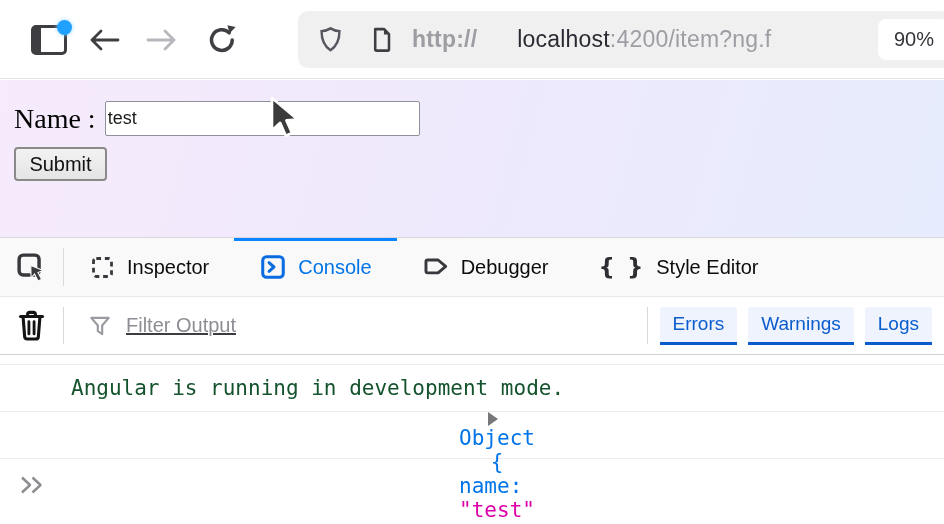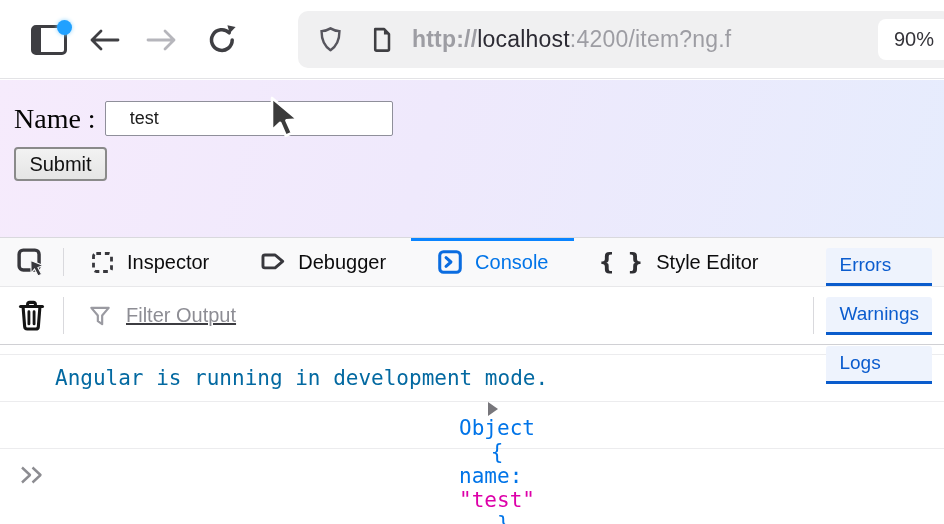--- a/index.html
+++ b/index.html
@@ -22,49 +22,49 @@
   .back-btn { left:78px; width:52px; }
   .fwd-btn { left:136px; width:52px; }
   .reload-btn { left:196px; width:52px; }
 
   .urlbar { position:absolute; left:298px; right:-8px; top:11px; height:57px;
     background:#f0f0f1; border-radius:10px; display:flex; align-items:center;
     padding-left:18px; cursor:text; }
   .url-text { margin-left:16px; font-size:23px; white-space:nowrap;
     overflow:hidden; flex:1; position:relative; letter-spacing:.2px; }
   .url-scheme { color:#9d9da3;font-weight:bold; }
-  .url-host { color:#2b2a33; }
+  .url-host { color:#2b2a33;margin-left:40px; }
   .url-rest { color:#9d9da3; }
   .url-fade { position:absolute; top:0; bottom:0; right:92px; width:55px;
     background:linear-gradient(to right, rgba(240,240,241,0), #f0f0f1); }
   .zoom-badge { position:absolute; right:2px; top:8px; height:41px;
     background:#ffffff; border-radius:8px; padding:0 16px; display:flex;
     align-items:center; font-size:20px; color:#35343a; cursor:pointer; }
 
   
   .page { position:absolute; top:80px; left:0; right:0; height:157px;
     background:linear-gradient(105deg,#f6ebfc 0%, #efe9fc 45%, #e6ecfd 100%);
     padding:20px 0 0 14px; }
   .form-row { display:flex; align-items:center; height:37px; }
   .name-label { font-family:Liberation Serif, serif; font-size:28px;
     color:#050505; margin-right:9px; }
-  .name-input { width:288px; height:35px; border:1px solid #8f8f9a;
+  .name-input { width:315px; height:35px; border:1px solid #8f8f9a;
     border-radius:2px; background:#fff; font-family:"Liberation Sans",sans-serif;
-    font-size:18px; color:#1b1b1b; padding:0 24px; outline:none; }
+    font-size:18px; color:#1b1b1b; padding:0 2px; outline:none; }
   .submit-btn { margin-top:10px; width:93px; height:34px;
     background:linear-gradient(#f2f2f2,#e5e5e5); border:2px solid #8a8a8a;
     border-radius:4px; font-family:"Liberation Sans",sans-serif; font-size:20px;
     color:#111; cursor:pointer; display:flex; align-items:center;
     justify-content:center; }
   .mouse-cursor { position:absolute; left:268px; top:16px; }
 
   
   .devtools { position:absolute; top:237px; left:0; right:0; bottom:0;
     background:#fff; border-top:1px solid #d9d9dd; }
-  .tabbar { height:49px; background:#f9f9fa; border-bottom:1px solid #e8e8ea;
+  .tabbar { height:59px; background:#f9f9fa; border-bottom:1px solid #e8e8ea;
     display:flex; align-items:stretch; }
   .pick-btn { width:63px; display:flex; align-items:center;
     justify-content:center; cursor:pointer; }
   .vdiv { width:1px; background:#d9d9dd; margin:10px 0; }
   .tab { display:flex; align-items:center; gap:11px; padding:0 25px;
     position:relative; cursor:pointer; font-size:20px; color:#0c0c0d;
     white-space:nowrap; }
   .tab.active { color:#0074e8; }
   .tab.active::before { content:''; position:absolute; top:0; left:0; right:0;
     height:3px; background:#0a84ff; }
@@ -74,30 +74,30 @@
   .filterbar { height:58px; display:flex; align-items:center;
     border-bottom:1px solid #d0d0d4; background:#fff; }
   .trash-btn { width:63px; display:flex; align-items:center; height:100%;
     justify-content:center; cursor:pointer; }
   .fdiv { width:1px; align-self:stretch; margin:10px 0; background:#d9d9dd; }
   .funnel { margin-left:23px; display:flex; align-items:center; }
   .filter-input { flex:1; border:none; outline:none; background:transparent;
     margin-left:13px; font-size:20px; color:#3c3c41;
     font-family:"Liberation Sans",sans-serif;text-decoration:underline; }
   .filter-input::placeholder { color:#8d8d94; opacity:1; }
-  .fbtn-group { display:flex; gap:11px; margin:0 12px 0 12px;flex-direction:column; }
+  .fbtn-group { display:flex; gap:11px; margin:0 12px 0 12px; }
   .fbtn { background:#eef3fd; color:#0b5cce; font-size:19px;
     padding:6px 13px 7px; border-bottom:3px solid #0a5ccc;
     border-radius:3px 3px 0 0; cursor:pointer; }
 
   .console-area { background:#fff; padding-top:9px; }
   .console-row { height:47px; display:flex; align-items:center;
     border-top:1px solid #ececee;
     font-family:"DejaVu Sans Mono", monospace; font-size:21px; }
-  .row-log { padding-left:55px; color:#0369a1;text-align:center; }
+  .row-log { padding-left:71px; color:#14532d;text-align:center; }
   .row-object { padding-left:50px; white-space:pre; color:#0074e8;flex-direction:column; }
   .disclosure { width:0; height:0; border-left:10px solid #77767b;
     border-top:7px solid transparent; border-bottom:7px solid transparent;
     margin-right:9px; cursor:pointer; }
   .obj-string { color:#dd00a9; }
   .prompt-row { height:52px; border-top:1px solid #ececee; display:flex;
     align-items:center; padding-left:17px; cursor:text; }
 </style>
 </head>
 <body>
@@ -167,33 +167,33 @@
       </div>
       <div class="vdiv"></div>
 
       <div class="tab">
         <svg width="27" height="27" viewBox="0 0 24 24" fill="none">
           <rect x="4" y="4" width="16" height="16" rx="2.5" stroke="#38383d" stroke-width="2.5" stroke-dasharray="4.2 3.4"></rect>
         </svg>
         <span>Inspector</span>
       </div>
 
-      <div class="tab">
-        <svg width="28" height="28" viewBox="0 0 24 24" fill="none">
-          <path d="M5 6 H13.8 L20.3 11.5 L13.8 17 H5 A1.6 1.6 0 0 1 3.4 15.4 V7.6 A1.6 1.6 0 0 1 5 6 Z" stroke="#38383d" stroke-width="2.5" stroke-linejoin="round"></path>
-        </svg>
-        <span>Debugger</span>
-      </div>
-
       <div class="tab active">
         <svg width="28" height="28" viewBox="0 0 24 24" fill="none">
           <rect x="3.2" y="3.2" width="17.6" height="17.6" rx="3.2" stroke="#0a6ce0" stroke-width="2.6"></rect>
           <path d="M8.6 8.3 L12.8 12 L8.6 15.7" stroke="#0a6ce0" stroke-width="2.6" stroke-linecap="round" stroke-linejoin="round"></path>
         </svg>
         <span>Console</span>
+      </div>
+
+      <div class="tab">
+        <svg width="28" height="28" viewBox="0 0 24 24" fill="none">
+          <path d="M5 6 H13.8 L20.3 11.5 L13.8 17 H5 A1.6 1.6 0 0 1 3.4 15.4 V7.6 A1.6 1.6 0 0 1 5 6 Z" stroke="#38383d" stroke-width="2.5" stroke-linejoin="round"></path>
+        </svg>
+        <span>Debugger</span>
       </div>
 
 
       <div class="tab">
         <span class="braces-glyph">{ }</span>
         <span>Style Editor</span>
       </div>
     </div>
 
     <div class="filterbar">

